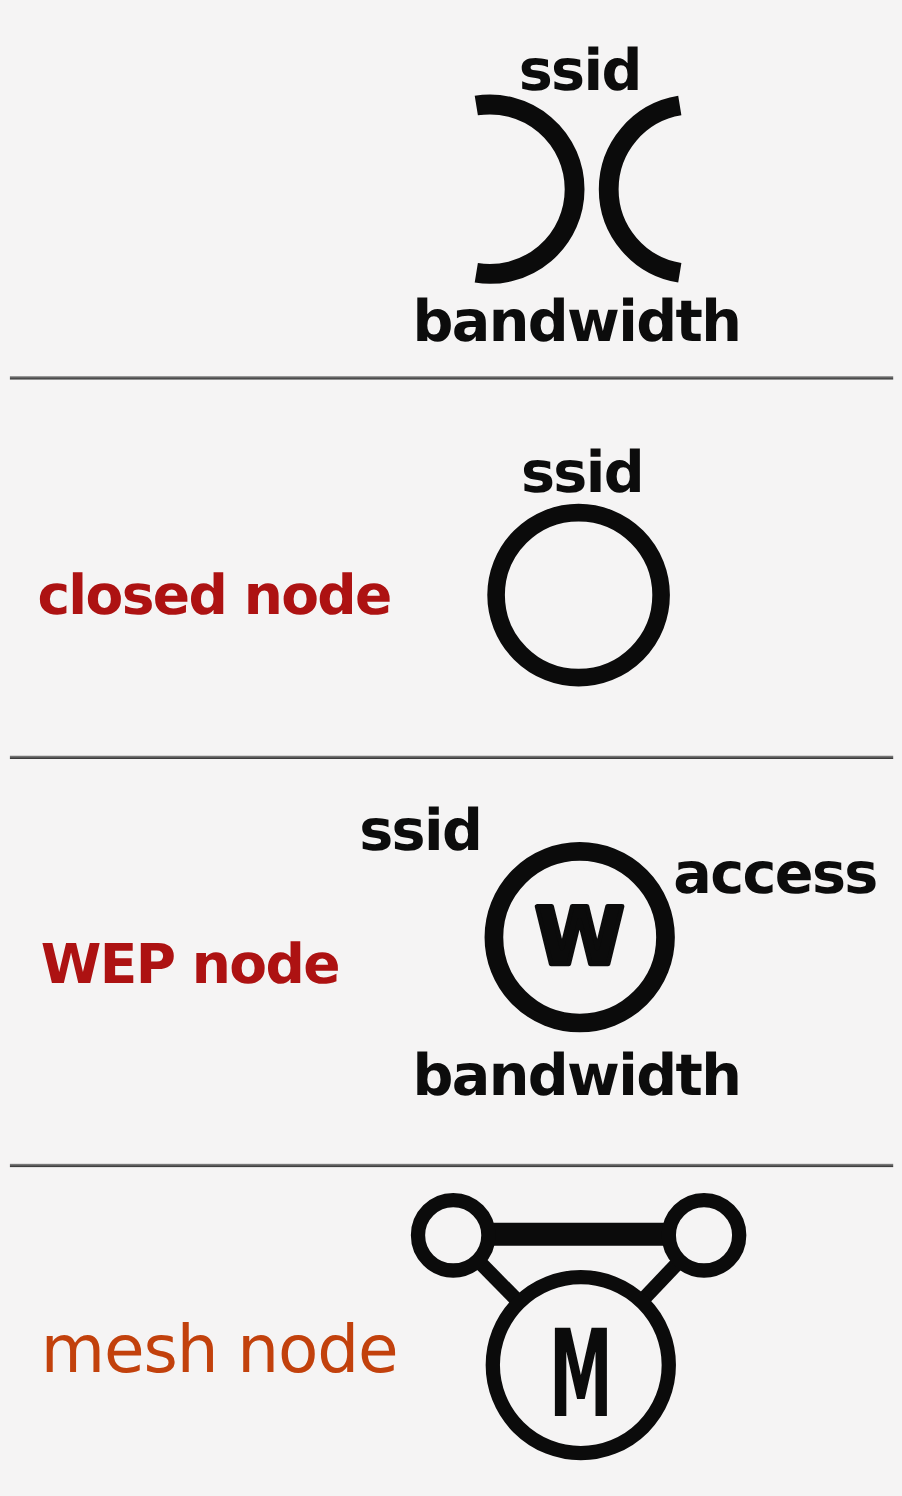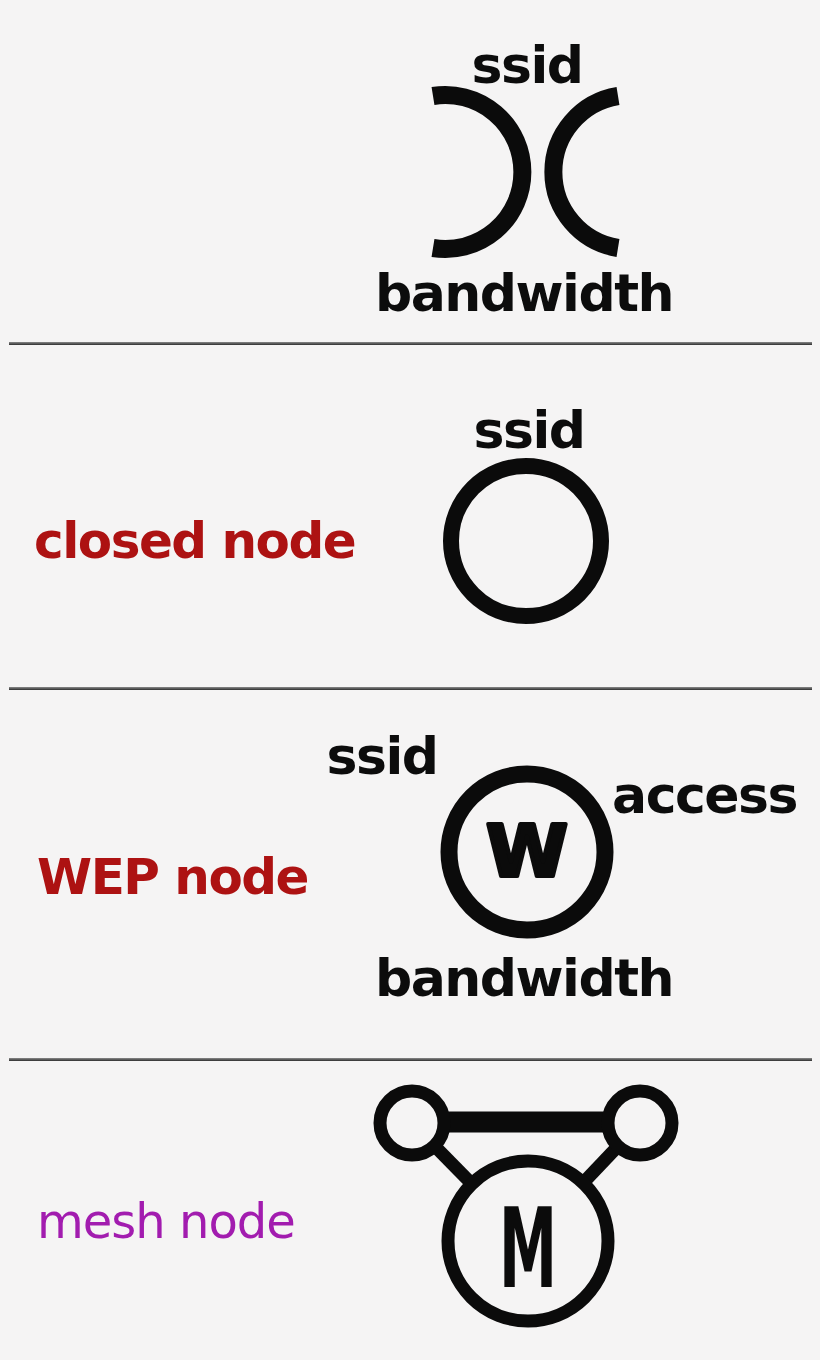--- a/index.html
+++ b/index.html
@@ -32,23 +32,23 @@
     white-space: nowrap;
     line-height: 1;
   }
   .red {
     color: #ad1212;
     font-size: 50px;
     font-weight: bold;
     letter-spacing: -1.5px;
   }
   .red.mesh {
-    color: #a21caf;
+    color: #c2410c;
     font-weight: normal;
-    font-size: 48px;
+    font-size: 60px;
     letter-spacing: -1px;
   }
   .blk {
     color: #0c0c0c;
     font-size: 52px;
     font-weight: bold;
     letter-spacing: -1.5px;
   }
   .cx { transform: translateX(-50%); }
   .rt { text-align: right; }

